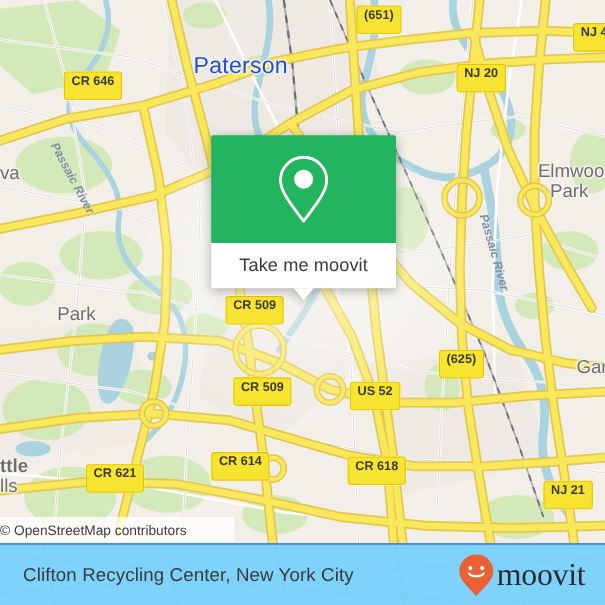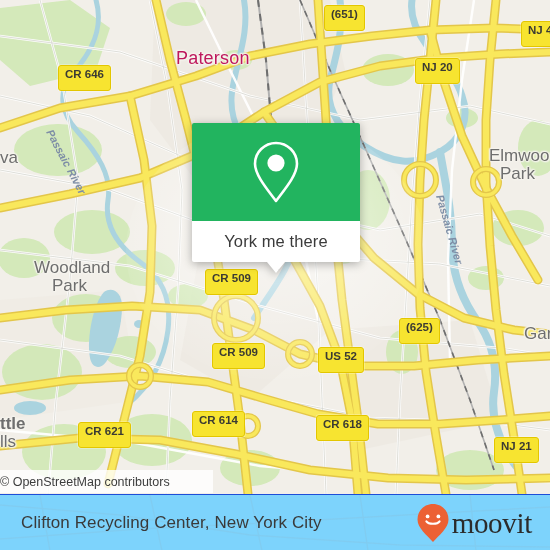--- a/index.html
+++ b/index.html
@@ -23,21 +23,21 @@
     position:absolute;
     color:#6b6b6b;
     font-family:"Liberation Sans", sans-serif;
     white-space:nowrap;
     text-shadow:
        1px 0 1.5px #f6f4ee, -1px 0 1.5px #f6f4ee,
        0 1px 1.5px #f6f4ee, 0 -1px 1.5px #f6f4ee,
        1px 1px 1.5px #f6f4ee, -1px -1px 1.5px #f6f4ee;
     pointer-events:none;
   }
-  .mlabel.city{font-size:18px;color:#be185d;letter-spacing:.2px;}
+  .mlabel.city{font-size:21px;color:#1d4ed8;letter-spacing:.2px;}
   .mlabel.town{font-size:17px;color:#6e6e6e;line-height:19px;text-align:center;}
 
   
   .shield{
     position:absolute;
     background:#f7e430;
     border:1.6px solid #e3c600;
     border-radius:3px;
     color:#3b3b33;
     font-size:11.5px;
@@ -276,21 +276,20 @@
 
       <text x="46" y="132" transform="rotate(62 46 132)" font-family="Liberation Sans, sans-serif" font-size="11" font-style="italic" font-weight="bold" fill="#7e8ea6">Passaic River</text>
       <text x="436" y="196" transform="rotate(74 436 196)" font-family="Liberation Sans, sans-serif" font-size="11" font-style="italic" font-weight="bold" fill="#7e8ea6">Passaic River</text>
     </svg>
 
     <div class="mlabel city" style="left:176px;top:48px;">Paterson</div>
 
     <div class="mlabel town" style="left:489px;top:146px;">Elmwood</div>
     <div class="mlabel town" style="left:500px;top:164px;">Park</div>
 
-    <div class="mlabel town" style="left:34px;top:258px;">Woodland</div>
     <div class="mlabel town" style="left:52px;top:276px;">Park</div>
 
     <div class="mlabel town" style="left:0px;top:148px;">va</div>
 
     <div class="mlabel town" style="left:524px;top:324px;">Gar</div>
 
     <div class="mlabel town" style="left:0px;top:414px;font-weight:bold;">ttle</div>
     <div class="mlabel town" style="left:0px;top:432px;">lls</div>
 
     <div class="shield" style="left:58px;top:65px;">CR 646</div>
@@ -307,21 +306,21 @@
     <div class="shield" style="left:494px;top:437px;">NJ 21</div>
 
     <div class="callout">
       <div class="callout-body">
         <svg width="58" height="70" viewBox="0 0 58 70">
           <path d="M29 6 C17.5 6 8 15.2 8 26.8 C8 38 20 52 29 64 C38 52 50 38 50 26.8 C50 15.2 40.5 6 29 6 Z" fill="none" stroke="#ffffff" stroke-width="2.6" stroke-linejoin="round"></path>
           <circle cx="29" cy="26" r="8.6" fill="#ffffff"></circle>
         </svg>
       </div>
       <div class="callout-foot">
-        <span>York me there</span>
+        <span>Take me moovit</span>
         <div class="callout-tail"></div>
       </div>
     </div>
 
     <div class="attrib">
       <span>© OpenStreetMap contributors</span>
     </div>
   </div>
 
   <div class="footer">

